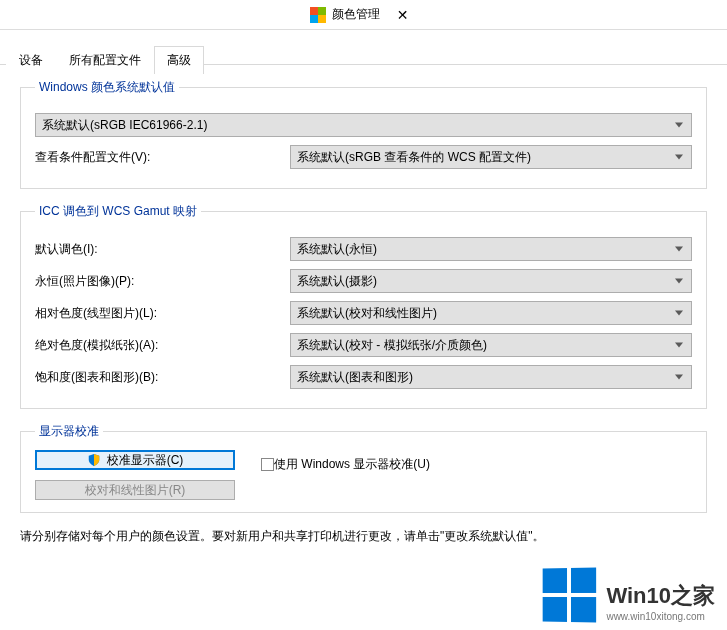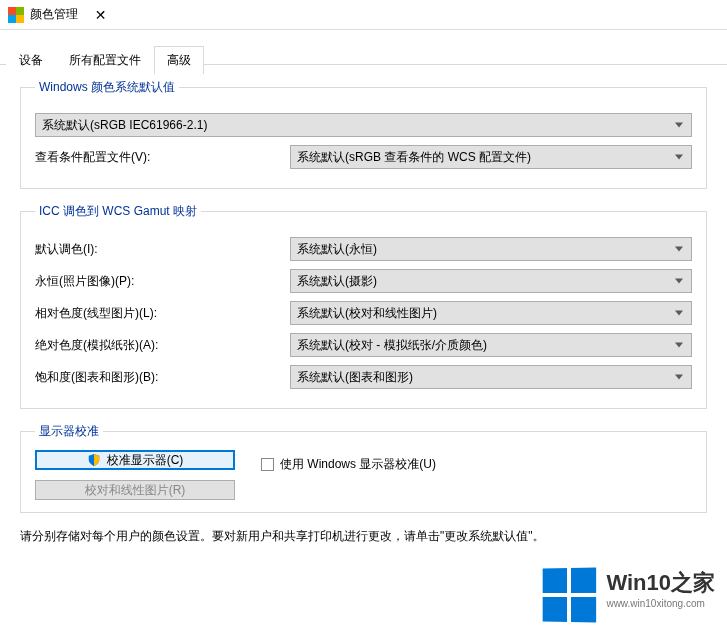--- a/index.html
+++ b/index.html
@@ -9,21 +9,21 @@
     font-size: 12px;
     background: #fff;
     width: 727px;
     height: 630px;
     overflow: hidden;
     color: #000;
   }
   .titlebar {
     display: flex;
     align-items: center;
-    justify-content: flex-start;
+    justify-content: center;
     height: 30px;
     padding: 0 0 0 8px;
     border-bottom: 1px solid #ddd;
   }
   .titlebar-left { display: flex; align-items: center; gap: 6px; }
   .app-icon { width: 16px; height: 16px; display: flex; flex-wrap: wrap; }
   .app-icon span { width: 8px; height: 8px; }
   .close-btn {
     width: 45px; height: 30px;
     display: flex; align-items: center; justify-content: center;
@@ -114,39 +114,39 @@
   .btn.primary {
     border: 2px solid #0078d7;
     background: #e5f1fb;
   }
   .btn.disabled {
     color: #888;
   }
   .shield {
     width: 14px; height: 14px;
   }
-  .checkbox-row { display: flex; align-items: center; gap: 6px; padding-top: 6px;}
+  .checkbox-row { display: flex; align-items: center; gap: 0; padding-top: 6px;}
   .chk {
     width: 13px; height: 13px; border: 1px solid #888; background: #fff;
   }
   .note { margin: 10px 0 22px 0; line-height: 1.6; }
   .bottom-btn-wrap { margin-bottom: 30px; }
   .bottom-btn {
     height: 26px;
     border: 1px solid #adadad;
     background: #e1e1e1;
     display: inline-flex;
     align-items: center;
     gap: 6px;
     padding: 0 14px;
   }
   .watermark {
     position: absolute;
     right: 12px; bottom: 8px;
-    display: flex; align-items: flex-start; gap: 10px;
+    display: flex; align-items: flex-end; gap: 10px;
   }
   .winlogo {
     width: 54px; height: 54px;
     display: grid;
     grid-template-columns: 1fr 1fr;
     grid-template-rows: 1fr 1fr;
     gap: 4px;
     transform: perspective(250px) rotateY(-8deg);
   }
   .winlogo span { background: #0078d7; }

